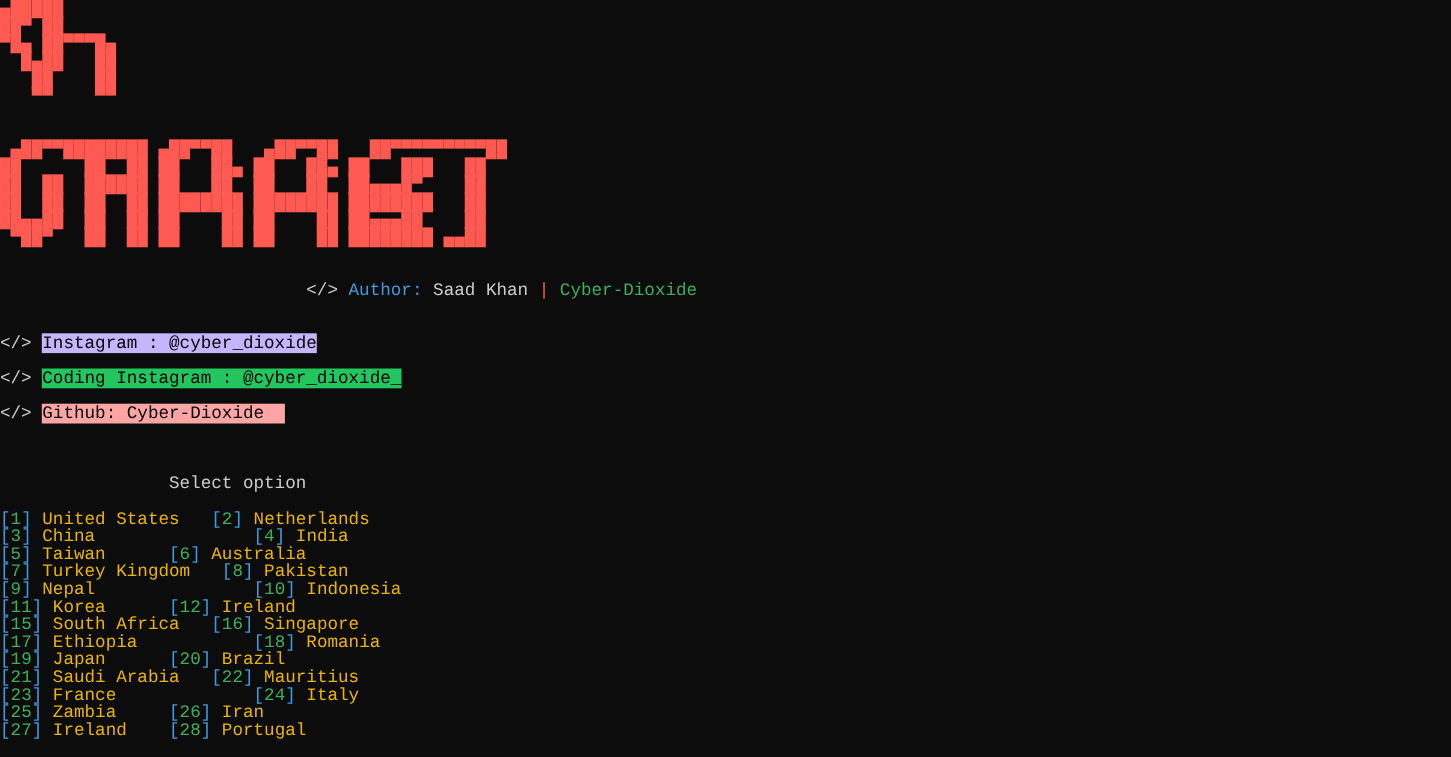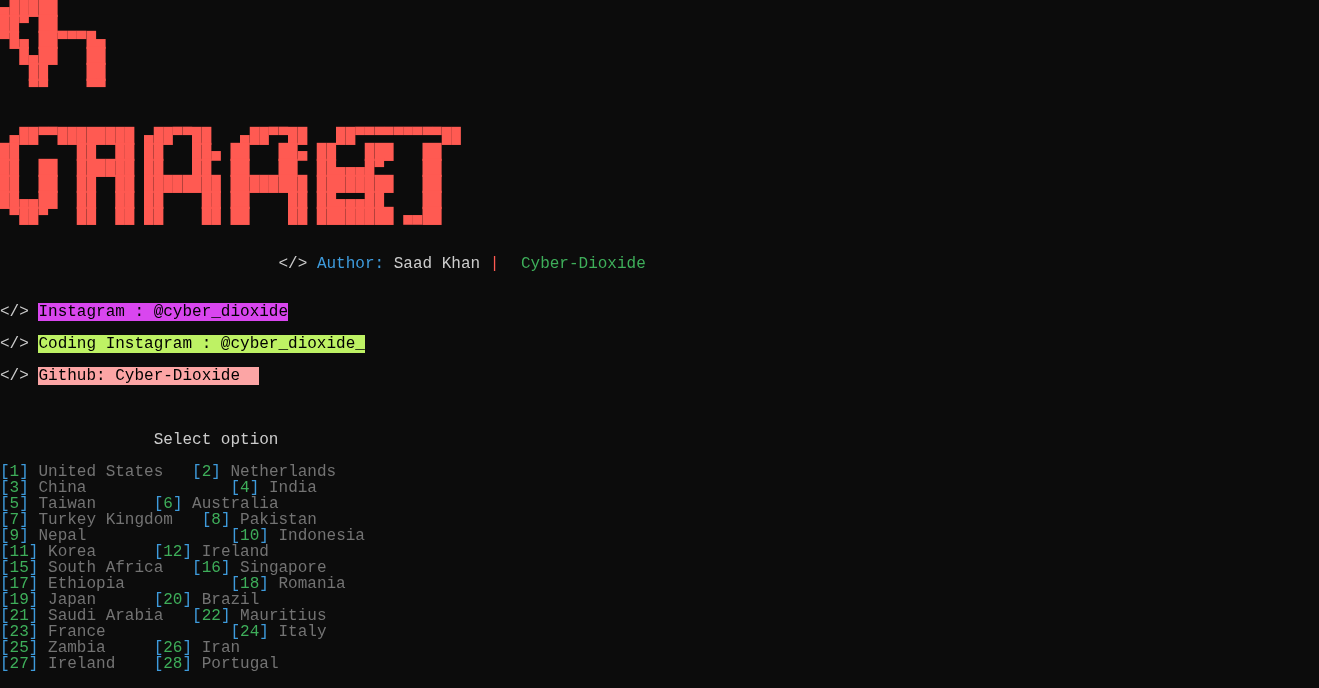--- a/index.html
+++ b/index.html
@@ -2,28 +2,28 @@
 <html><head>
 <meta charset="utf-8">
 <style>
   html,body{margin:0;padding:0;background:#0c0c0c;color:#ccc;font-family:Consolas,'Courier New',monospace;font-size:16px;line-height:1.0;width:1319px;height:688px;overflow:hidden;}
   pre{margin:0;font-family:inherit;font-size:inherit;line-height:1.0;}
   .banner{color:#ff5a52;font-weight:bold;white-space:pre;}
   .row{white-space:pre;}
   .bw,.white{color:#ccc;}
   .blue{color:#3e9bdc;}
   .red{color:#ff5a52;}
-  .green{color:#3eae5a;margin-left:12px;}
-  .bg-green{background:#d946ef;color:#000;}
-  .bg-olive{background:#bef264;color:#000;}
+  .green{color:#3eae5a;}
+  .bg-green{background:#c4b5fd;color:#000;}
+  .bg-olive{background:#22c55e;color:#000;}
   .bg-red{background:#fca5a5;color:#000;}
   #menu .row{line-height:16px;height:16px;}
   .bk{color:#3e9bdc;}   
   .nm{color:#3eae5a;}   
-  .cn{color:#737373;}   
+  .cn{color:#eab308;}   
 </style>
 </head>
 <body>
 
 <pre class="banner" id="banner">▄█████
 ██▀ ██
 ▀█▄ ██▀▀▀█▄
   █▄██   ██
    ██    ██
    ▀▀    ▀▀

